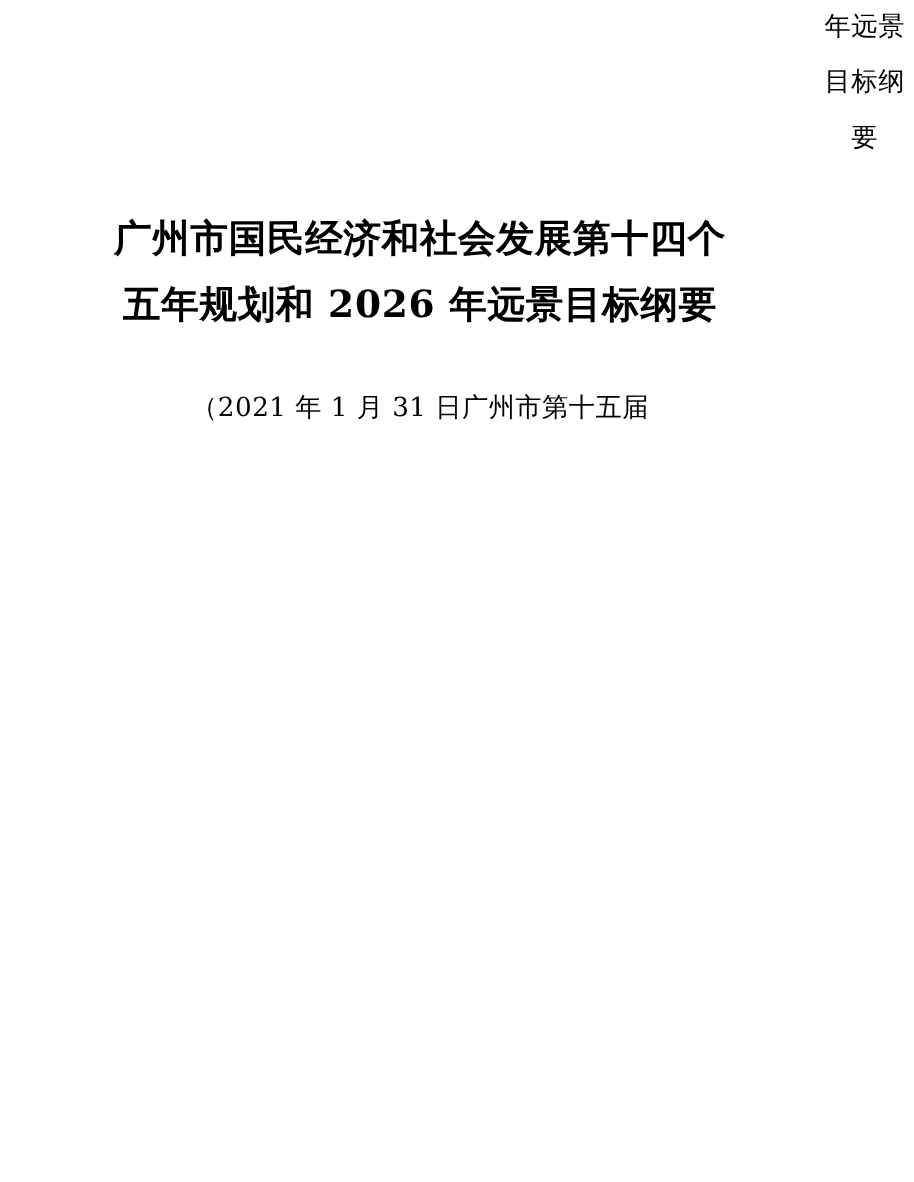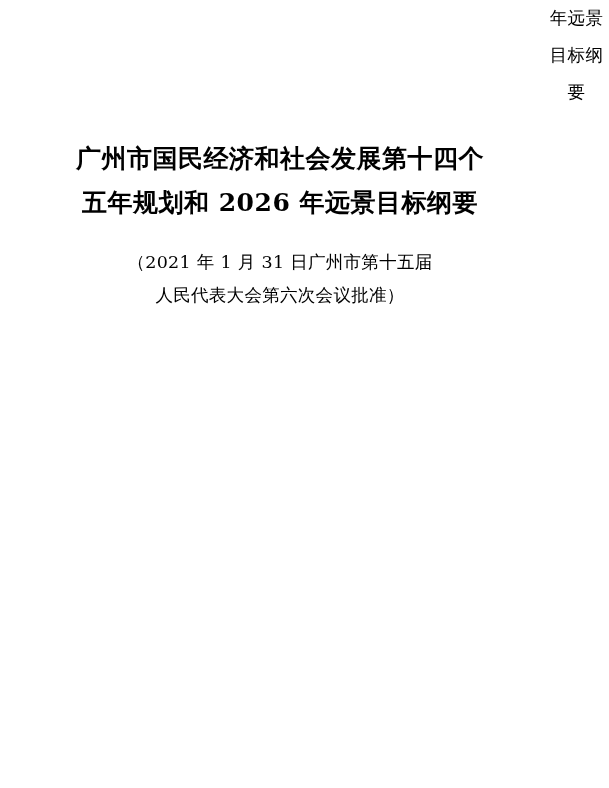--- a/index.html
+++ b/index.html
@@ -33,21 +33,21 @@
     font-size: 25px;
     line-height: 1.75;
     letter-spacing: 0.5px;
     font-family: "DejaVu Serif", "Liberation Serif", serif;
   }
   .doc-title .line {
     display: block;
     white-space: nowrap;
   }
   .doc-subtitle {
-    margin-top: 22px;
+    margin-top: 32px;
     font-size: 17.5px;
     line-height: 1.85;
     text-align: center;
     letter-spacing: 0.3px;
   }
   .doc-subtitle .line {
     display: block;
     white-space: nowrap;
   }
   .spacer {
@@ -73,21 +73,20 @@
 
 <div class="page">
 
   <div class="title-block">
     <h1 class="doc-title">
       <span class="line">广州市国民经济和社会发展第十四个</span>
       <span class="line">五年规划和 2026 年远景目标纲要</span>
     </h1>
     <div class="doc-subtitle">
       <span class="line">（2021 年 1 月 31 日广州市第十五届</span>
-      <span class="line">人民代表大会第六次会议批准）</span>
     </div>
   </div>
 
   <div class="spacer"></div>
 
   <div class="footer-block">
     <div class="issuer">年远景目标纲要</div>
   </div>
 
 </div>

